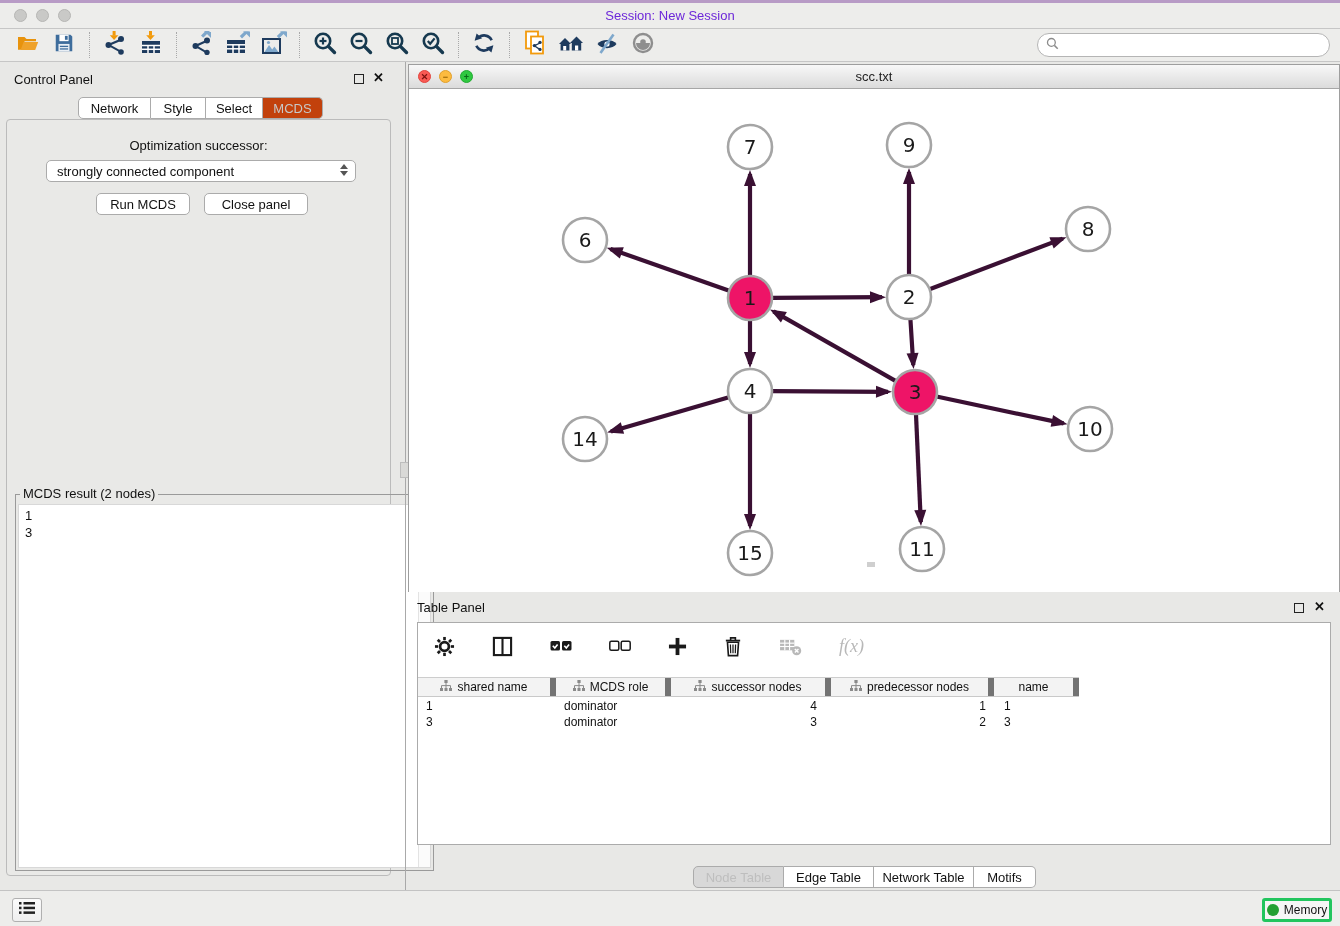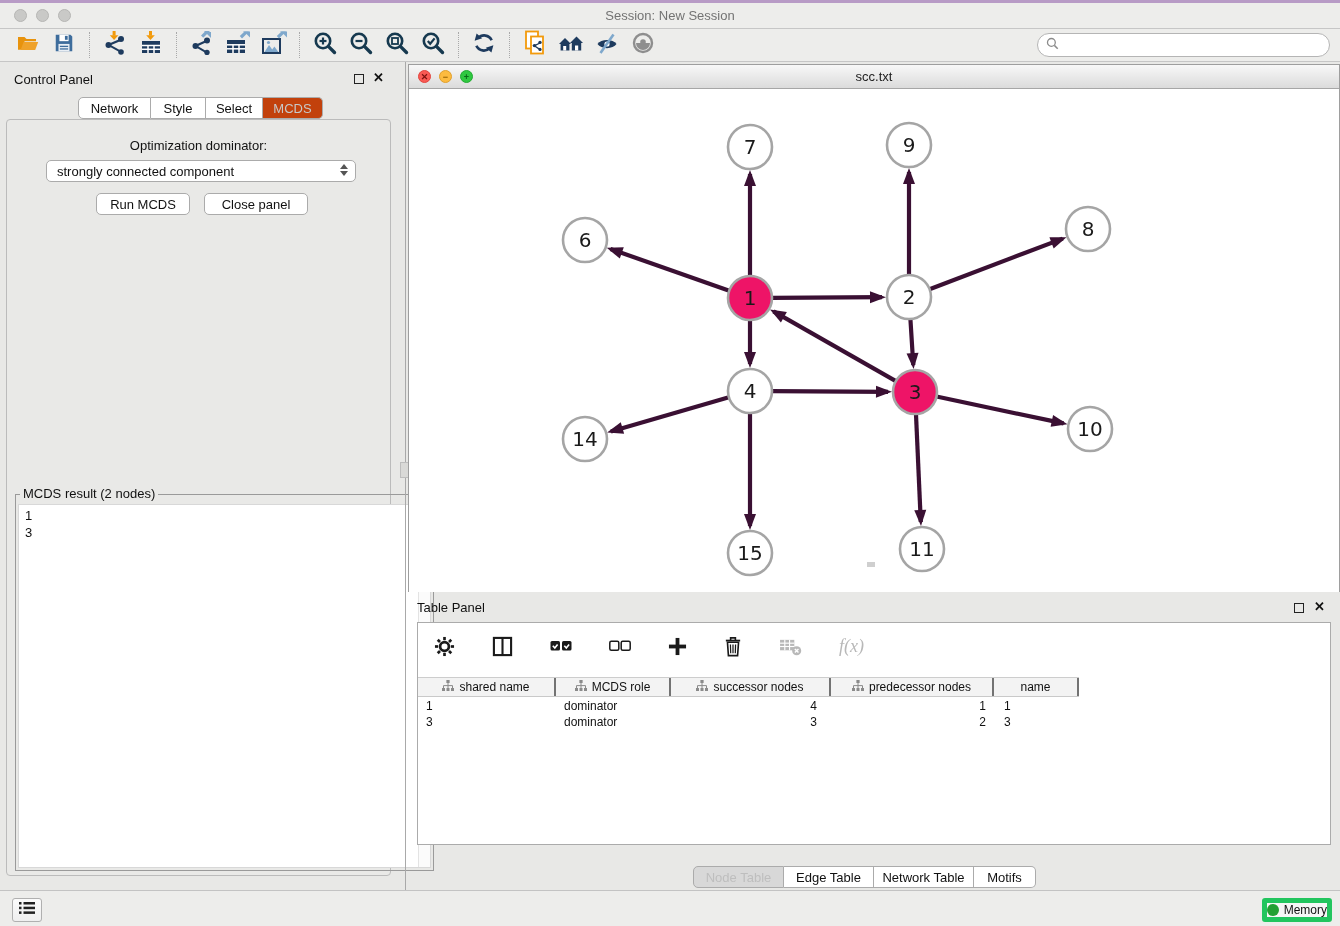--- a/index.html
+++ b/index.html
@@ -4,21 +4,21 @@
 <style>
   * { margin:0; padding:0; box-sizing:border-box; }
   html,body { width:1340px; height:926px; font-family:"Liberation Sans", sans-serif; background:#E8E8E6; overflow:hidden; }
   .abs { position:absolute; }
   #screen { position:relative; width:1340px; height:926px; background:#E8E8E6; }
 
   
   #purple-strip { left:0; top:0; width:1340px; height:3px; background:#B89BC6; }
   #titlebar { left:0; top:3px; width:1340px; height:26px; background:#EDEDEB; border-bottom:1px solid #C6C6C6; }
   .mac-light { position:absolute; top:6px; width:13px; height:13px; border-radius:50%; background:#C9C9C7; border:1px solid #B6B6B4; }
-  #session-title { width:100%; text-align:center; line-height:25px; font-size:13px; color:#737373; }
+  #session-title { width:100%; text-align:center; line-height:25px; font-size:13px; color:#6d28d9; }
 
   #toolbar { left:0; top:29px; width:1340px; height:33px; background:#EDEDEB; border-bottom:1px solid #C6C6C6; display:flex; align-items:center; padding-left:10px; }
   .tbtn { width:36px; height:28px; display:flex; align-items:center; justify-content:center; flex:0 0 auto; }
   .tsep { width:0; height:26px; border-left:1px dotted #A9A9A9; margin:0 7px; flex:0 0 auto; }
   #search-box { position:absolute; right:10px; top:33px; width:293px; height:24px; background:#fff; border:1px solid #B5B5B5; border-radius:12px; display:flex; align-items:center; padding:0 8px; }
   #search-box input { border:none; outline:none; flex:1; font-size:12px; font-family:"Liberation Sans",sans-serif; background:transparent; margin-left:5px; }
 
   
   #control-panel { left:0; top:62px; width:396px; height:828px; }
   .panel-title { font-size:13px; color:#111; }
@@ -63,35 +63,35 @@
 
   
   #table-panel { left:408px; top:592px; width:932px; height:298px; }
   #tp-title { left:9px; top:8px; }
   #tp-float { right:36px; top:11px; } #tp-close { right:15px; top:10px; }
   #tp-box { left:9px; top:30px; width:914px; height:223px; background:#fff; border:1px solid #ABABAB; }
   #tp-toolbar { left:0; top:0; width:100%; height:46px; display:flex; align-items:center; padding-left:16px; gap:37px; }
   .tp-ic { display:flex; align-items:center; justify-content:center; }
   #fx-label { font-family:"Liberation Serif", serif; font-style:italic; font-size:18px; color:#B8B8B8; }
   #tp-header { left:0; top:54px; height:20px; display:flex; border-top:1px solid #CDCDCD; border-bottom:1px solid #C9C9C9; background:#F3F3F3; }
-  .th-cell { height:18px; border-right:2px solid #737373; display:flex; align-items:center; justify-content:center; gap:5px; font-size:12px; color:#111; position:relative; }
+  .th-cell { height:18px; border-right:6px solid #737373; display:flex; align-items:center; justify-content:center; gap:5px; font-size:12px; color:#111; position:relative; }
   .tree-icon { flex:0 0 auto; }
   .t-row { position:absolute; left:0; height:16px; display:flex; font-size:12px; color:#111; }
   .td-cell { height:16px; display:flex; align-items:center; }
   .al { justify-content:flex-start; padding-left:8px; }
   .ar { justify-content:flex-end; padding-right:14px; }
   .ar2 { justify-content:flex-end; padding-right:8px; }
   .al2 { justify-content:flex-start; padding-left:10px; }
 
   #tp-tabs { left:285px; top:274px; height:22px; display:flex; }
 
   
   #status-bar { left:0; top:890px; width:1340px; height:36px; background:#EDEDEB; border-top:1px solid #C3C3C3; }
   #list-btn { left:12px; top:7px; width:30px; height:24px; background:linear-gradient(#FBFBFB,#EFEFEF); border:1px solid #B0B0B0; border-radius:3px; display:flex; align-items:center; justify-content:center; }
-  #memory-btn { right:8px; top:7px; width:70px; height:24px; background:#F6F6F6; border:5px solid #22c55e; border-radius:3px; display:flex; align-items:center; justify-content:center; gap:5px; font-size:12px; color:#111; }
+  #memory-btn { right:8px; top:7px; width:70px; height:24px; background:#F6F6F6; border:3px solid #22c55e; border-radius:3px; display:flex; align-items:center; justify-content:center; gap:5px; font-size:12px; color:#111; }
   #memory-dot { width:12px; height:12px; border-radius:50%; background:#23A033; }
 </style>
 </head>
 <body>
 
 <div id="screen">
 
   <div id="purple-strip" class="abs"></div>
   <div id="titlebar" class="abs">
     <span class="mac-light" style="left:14px"></span>
@@ -294,21 +294,21 @@
         </div>
       <div class="seg-tab" style="width:57px">
           <span>Select</span>
         </div>
       <div class="seg-tab last sel-dim" style="width:60px">
           <span>MCDS</span>
         </div>
     </div>
 
     <div id="cp-box" class="abs">
-      <div id="opt-label" class="abs">Optimization dominator:</div>
+      <div id="opt-label" class="abs">Optimization successor:</div>
       <div id="criterion-select" class="abs">
         <span>strongly connected component</span>
         <span class="chevrons">
             <span class="chev-up"></span>
             <span class="chev-dn"></span>
           </span>
       </div>
       <div id="run-mcds" class="cp-btn">Run MCDS</div>
       <div id="close-panel" class="cp-btn">Close panel</div>
 

